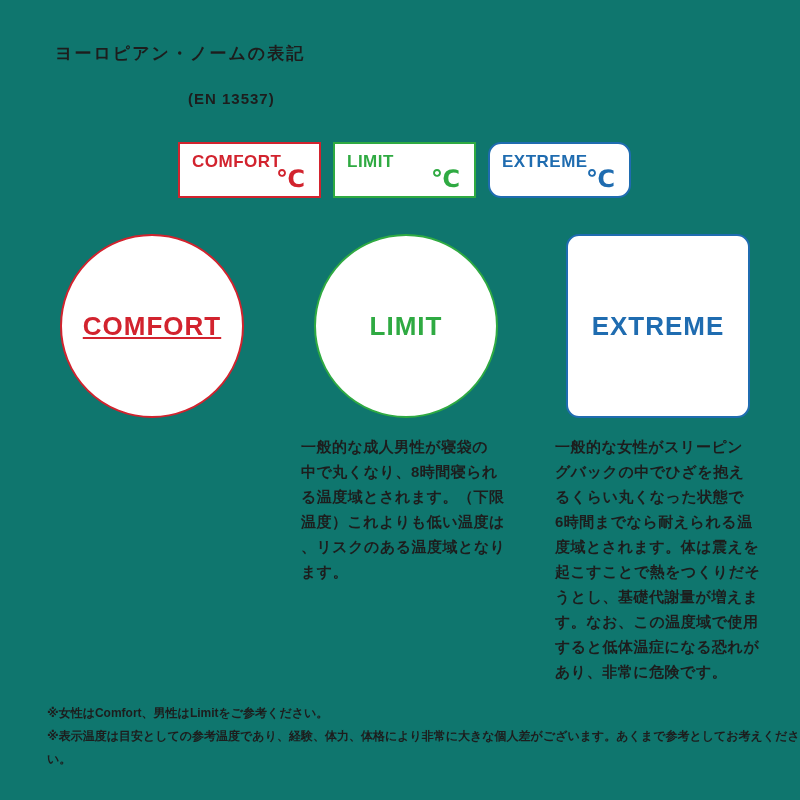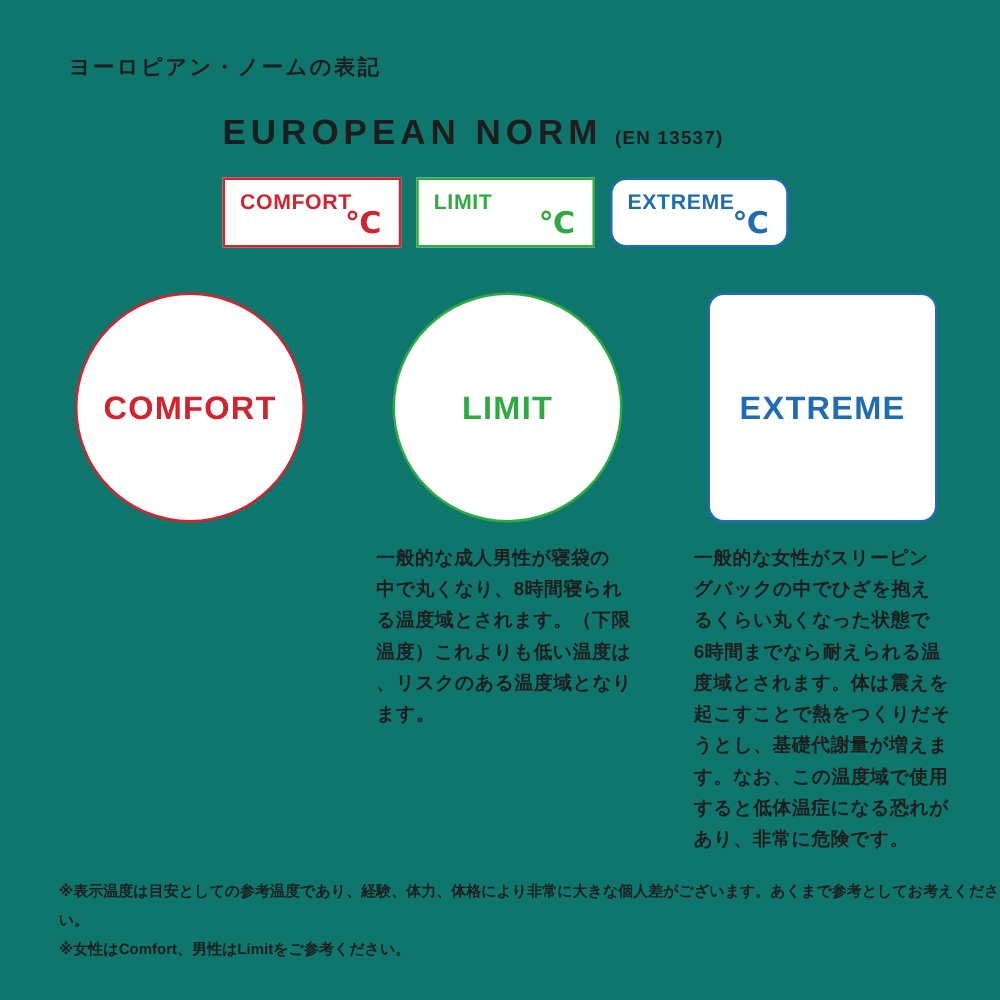--- a/index.html
+++ b/index.html
@@ -108,33 +108,32 @@
   .desc-extreme { left: 555px; }
   .footnotes {
     position: absolute;
     left: 47px;
     top: 702px;
     font-size: 12px;
     font-weight: bold;
     line-height: 23px;
     color: #1d1d1d;
   }
-  .c-comfort { color: var(--c-comfort); border-color: var(--c-comfort); }
+  .c-comfort { color: var(--c-comfort); border-color: var(--c-comfort); text-decoration: underline; }
   .c-limit   { color: var(--c-limit);   border-color: var(--c-limit); text-align: center; }
   .c-extreme { color: var(--c-extreme); border-color: var(--c-extreme); border-radius: 13px; }
 </style>
 </head>
 <body>
 
 <div class="canvas">
 
   <div class="jp-title">ヨーロピアン・ノームの表記</div>
 
   <div class="en-heading">
-    <span class="main">EUROPEAN NORM</span>
     <span class="sub">(EN 13537)</span>
   </div>
 
   <div class="legend-box box-comfort c-comfort">
     <span class="lbl">COMFORT</span>
     <span class="unit">℃</span>
   </div>
   <div class="legend-box box-limit c-limit">
     <span class="lbl">LIMIT</span>
     <span class="unit">℃</span>
@@ -165,17 +164,17 @@
 るくらい丸くなった状態で
 6時間までなら耐えられる温
 度域とされます。体は震えを
 起こすことで熱をつくりだそ
 うとし、基礎代謝量が増えま
 す。なお、この温度域で使用
 すると低体温症になる恐れが
 あり、非常に危険です。</div>
 
   <div class="footnotes">
+    <div>※女性はComfort、男性はLimitをご参考ください。</div>
     <div>※表示温度は目安としての参考温度であり、経験、体力、体格により非常に大きな個人差がございます。あくまで参考としてお考えください。</div>
-    <div>※女性はComfort、男性はLimitをご参考ください。</div>
   </div>
 
 </div>
 
 </body></html>

